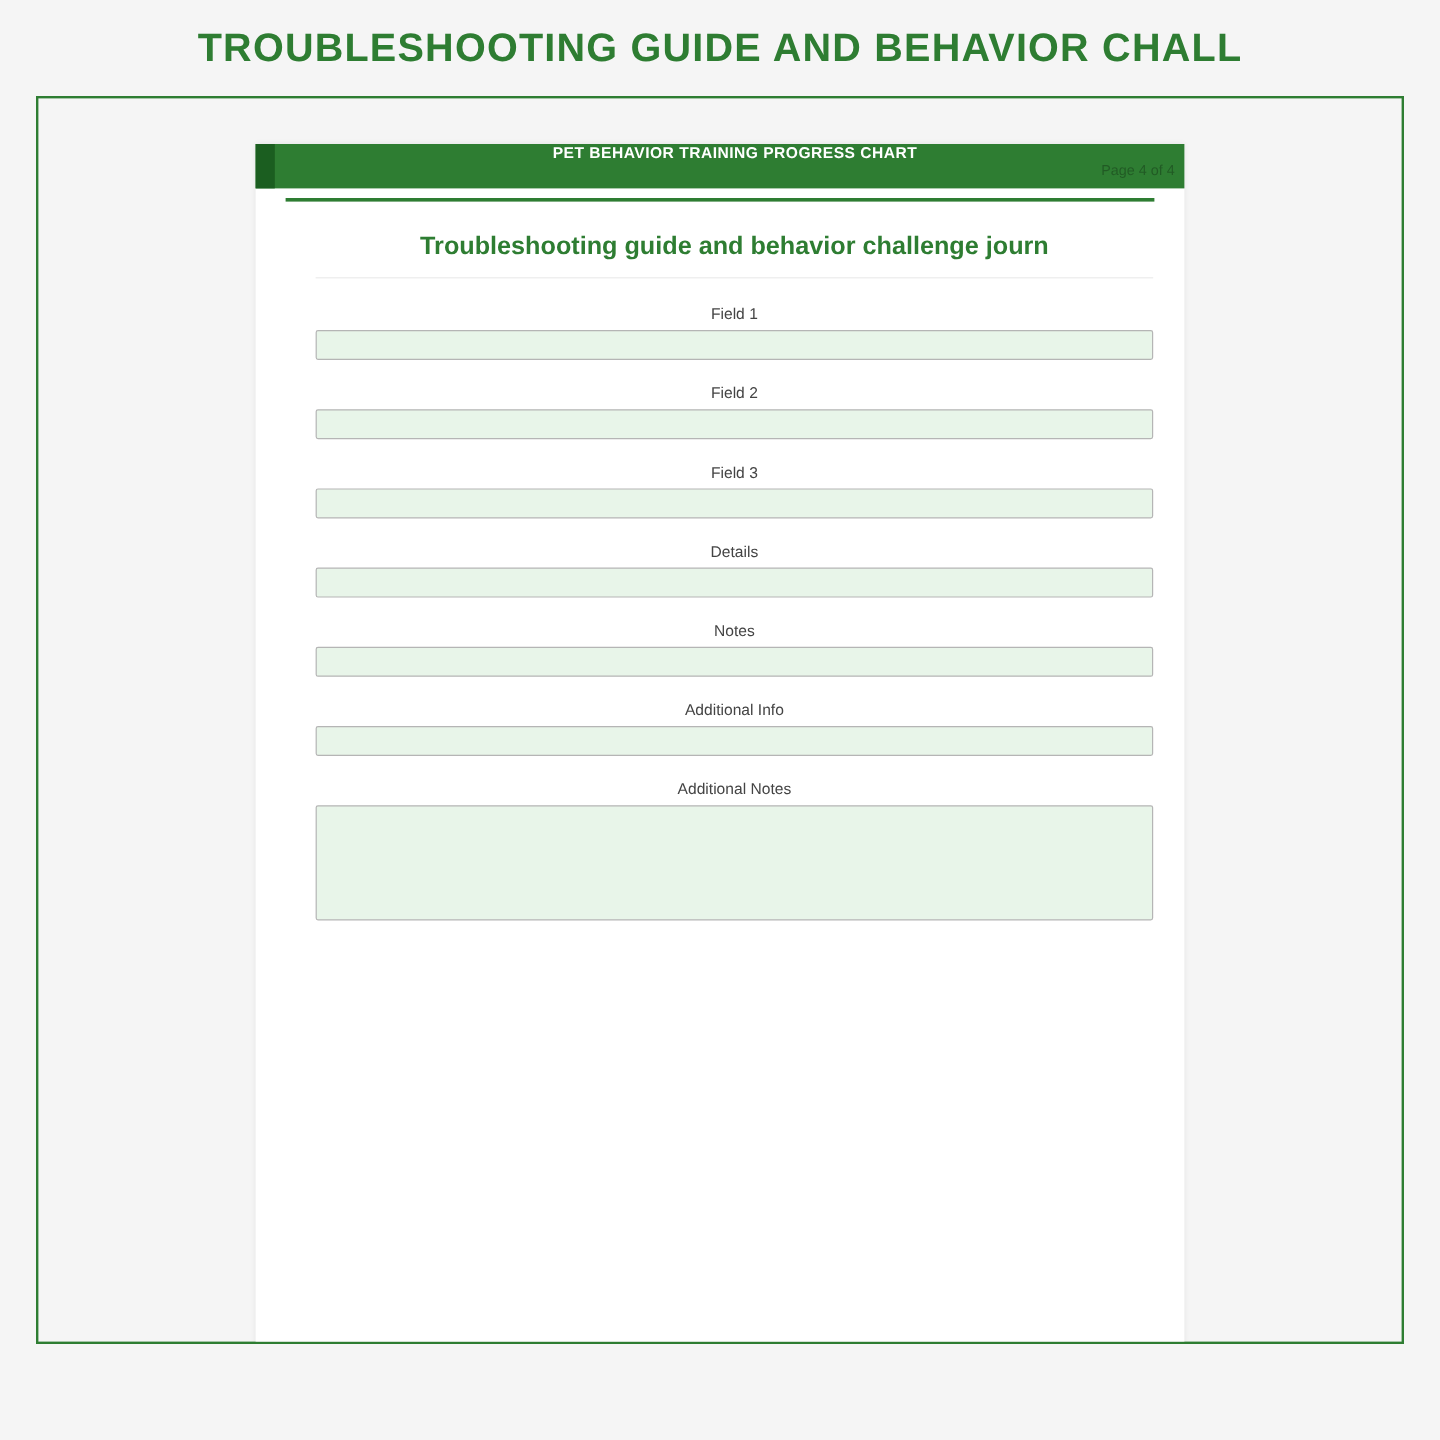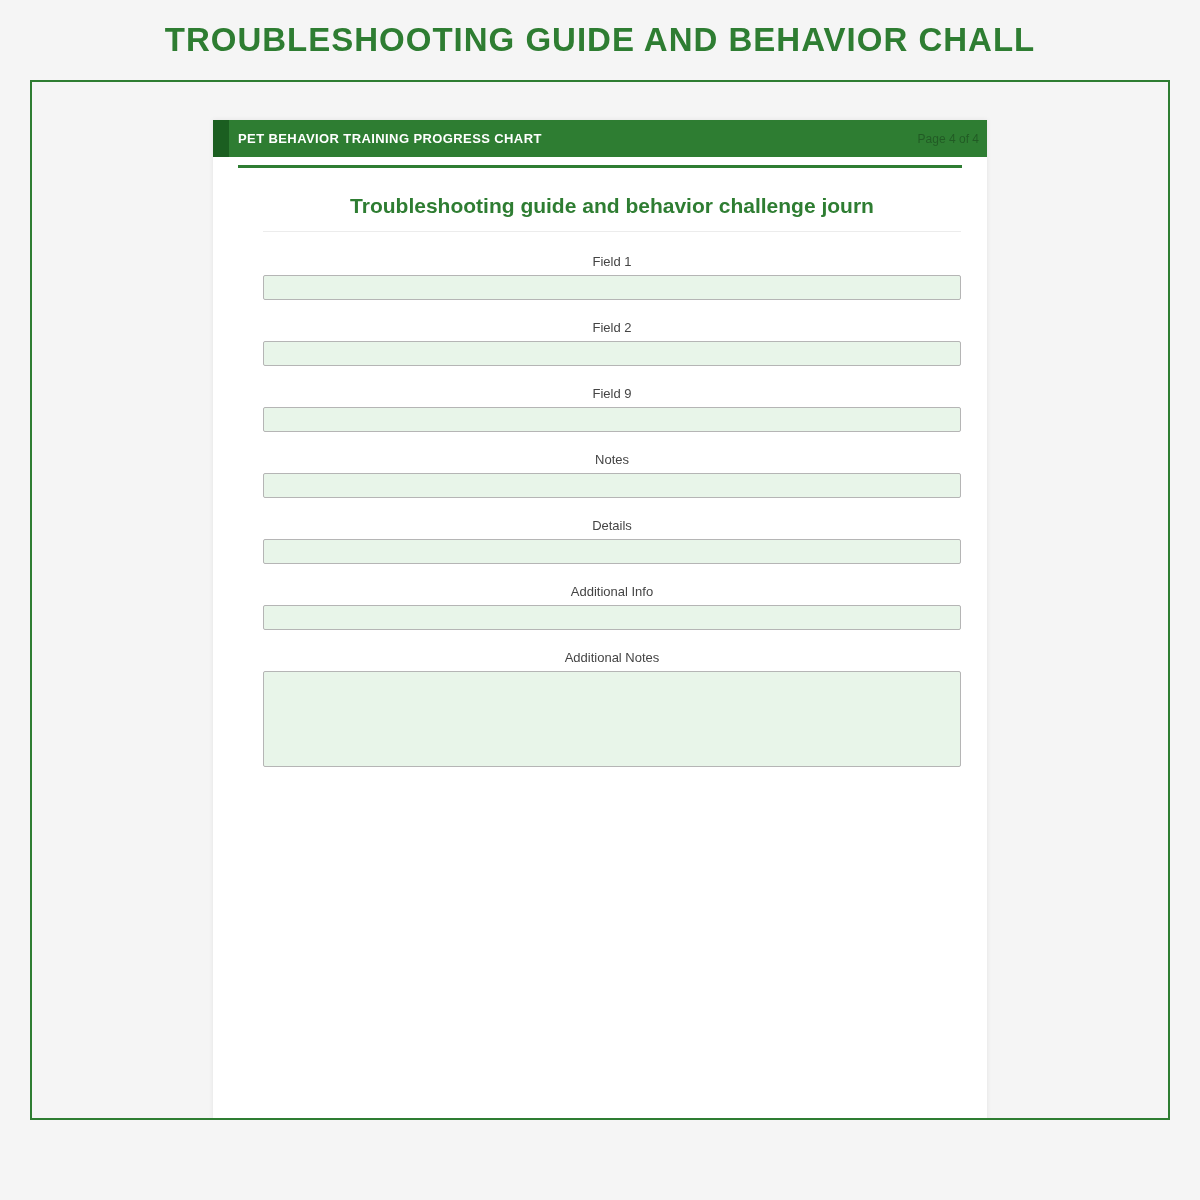--- a/index.html
+++ b/index.html
@@ -51,20 +51,21 @@
     box-shadow: 0 0 5px rgba(0,0,0,0.08);
   }
 
   
   .doc-header {
     position: relative;
     height: 37px;
     background: #2e7d32;
     display: flex;
     align-items: center;
+    flex-direction: column;
   }
   .doc-header-accent {
     position: absolute;
     left: 0; top: 0;
     width: 16px;
     height: 100%;
     background: #1b5e20;
   }
   .doc-header-title {
     color: #ffffff;
@@ -157,31 +158,31 @@
           <label class="field-label">Field 1</label>
           <input class="field-input" type="text" value="" style="">
         </div>
 
         <div class="field-group">
           <label class="field-label">Field 2</label>
           <input class="field-input" type="text" value="" style="">
         </div>
 
         <div class="field-group">
-          <label class="field-label">Field 9</label>
+          <label class="field-label">Field 3</label>
+          <input class="field-input" type="text" value="" style="">
+        </div>
+
+        <div class="field-group">
+          <label class="field-label">Details</label>
           <input class="field-input" type="text" value="" style="">
         </div>
 
         <div class="field-group">
           <label class="field-label">Notes</label>
-          <input class="field-input" type="text" value="" style="">
-        </div>
-
-        <div class="field-group">
-          <label class="field-label">Details</label>
           <input class="field-input" type="text" value="" style="">
         </div>
 
         <div class="field-group">
           <label class="field-label">Additional Info</label>
           <input class="field-input" type="text" value="" style="">
         </div>
 
         <div class="field-group">
           <label class="field-label">Additional Notes</label>

